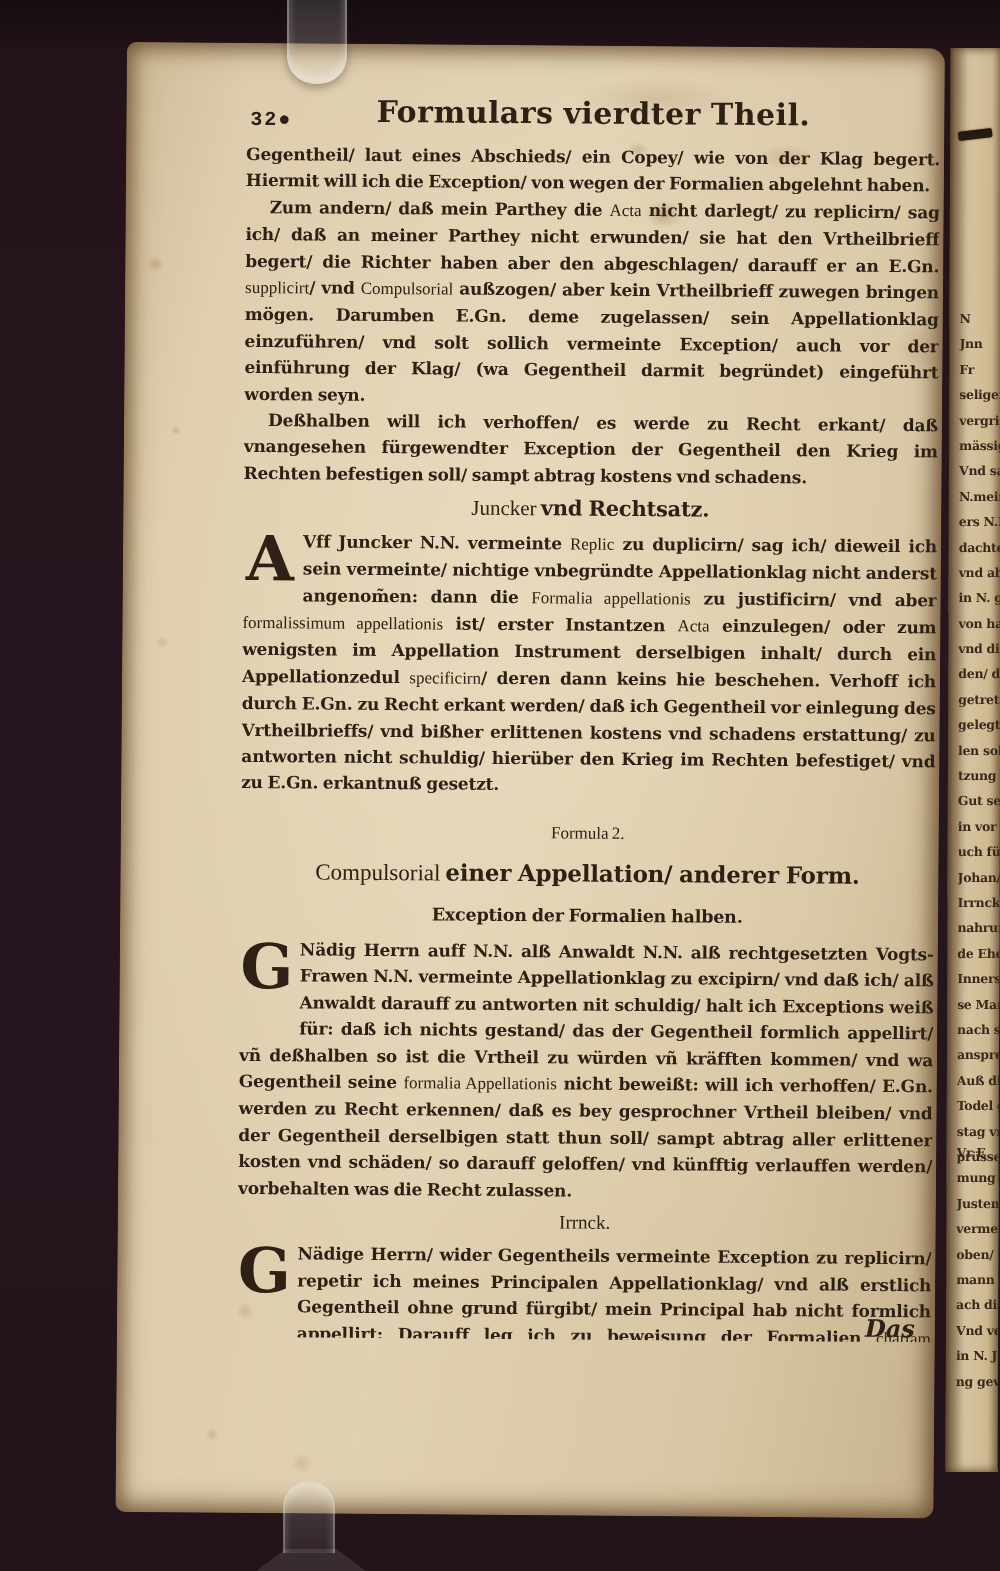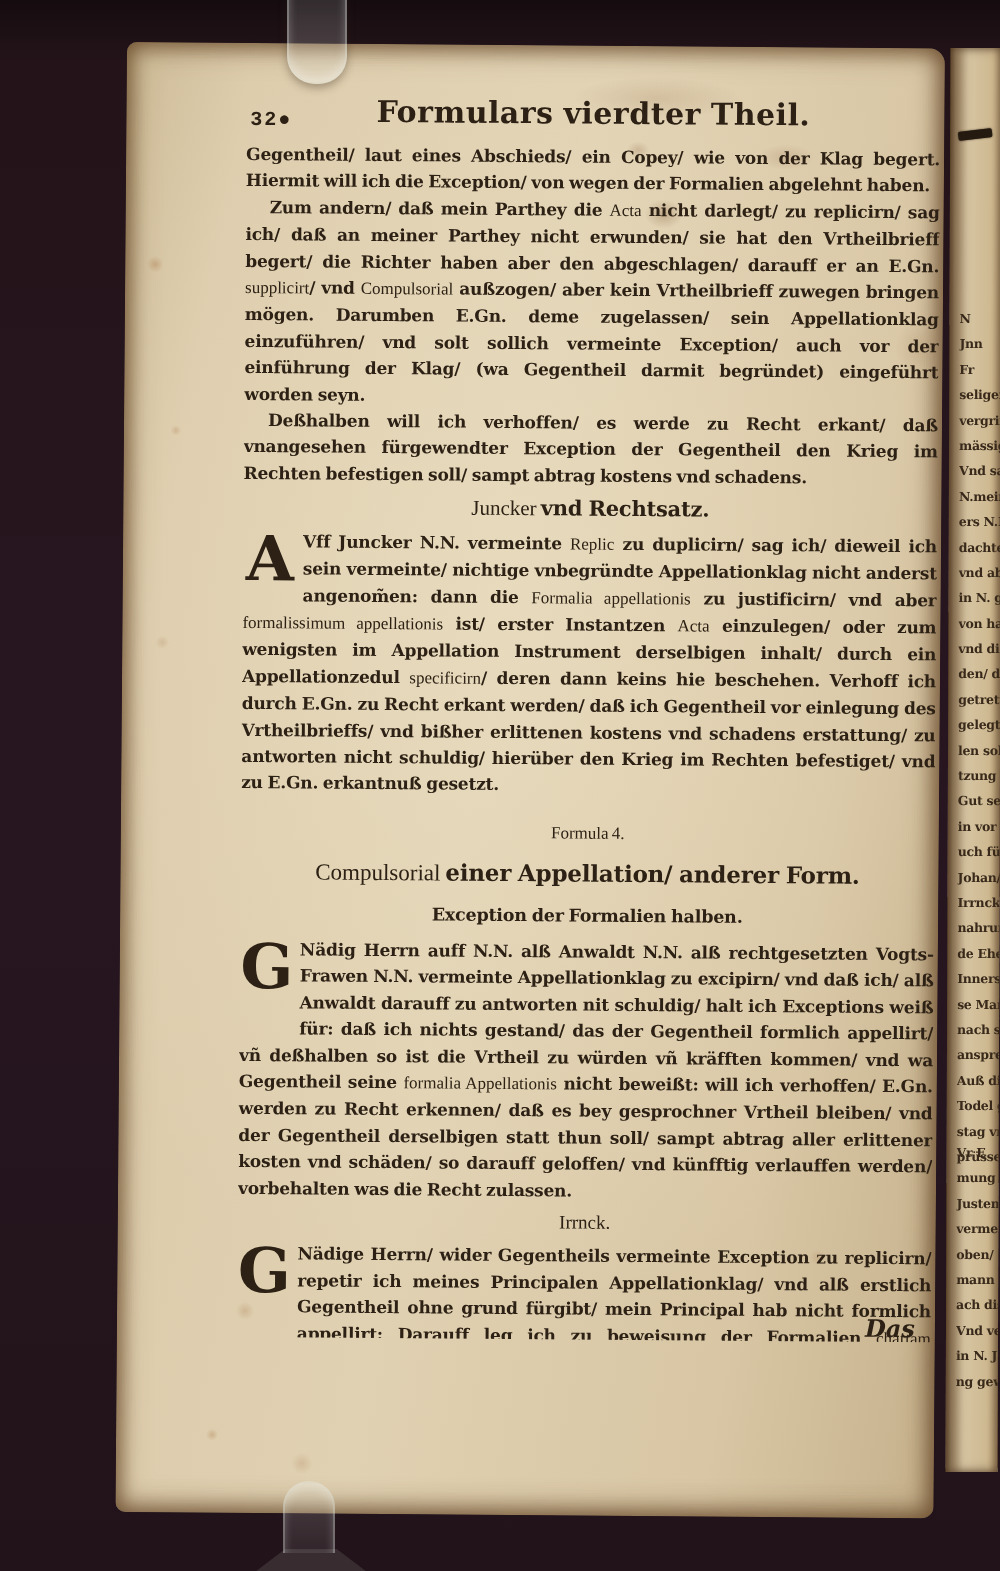--- a/index.html
+++ b/index.html
@@ -119,21 +119,21 @@
     <p class="para"><span>Gegentheil/ laut eines Abschieds/ ein Copey/ wie von der Klag begert. Hiermit will ich die Exception/ von wegen der Formalien abgelehnt haben.</span></p>
     <p class="para indent"><span>Zum andern/ daß mein Parthey die </span><span class="rom">Acta</span><span> nicht darlegt/ zu replicirn/ sag ich/ daß an meiner Parthey nicht erwunden/ sie hat den Vrtheilbrieff begert/ die Richter haben aber den abgeschlagen/ darauff er an E.Gn. </span><span class="rom">supplicirt</span><span>/ vnd </span><span class="rom">Compulsorial</span><span> außzogen/ aber kein Vrtheilbrieff zuwegen bringen mögen. Darumben E.Gn. deme zugelassen/ sein Appellationklag einzuführen/ vnd solt sollich vermeinte Exception/ auch vor der einführung der Klag/ (wa Gegentheil darmit begründet) eingeführt worden seyn.</span></p>
     <p class="para indent"><span>Deßhalben will ich verhoffen/ es werde zu Recht erkant/ daß vnangesehen fürgewendter Exception der Gegentheil den Krieg im Rechten befestigen soll/ sampt abtrag kostens vnd schadens.</span></p>
 
     <p class="para h-center h-duplica-rechtsatz"><span class="rom">Juncker </span><span>vnd Rechtsatz.</span></p>
 
     <p class="para">
       <span class="dropcap">A</span><span><span>Vff Juncker N.N. vermeinte </span><span class="rom">Replic</span><span> zu duplicirn/ sag ich/ dieweil ich sein vermeinte/ nichtige vnbegründte Appellationklag nicht anderst angenom̃en: dann die </span><span class="rom">Formalia appellationis</span><span> zu justificirn/ vnd aber </span><span class="rom">formalissimum appellationis</span><span> ist/ erster Instantzen </span><span class="rom">Acta</span><span> einzulegen/ oder zum wenigsten im Appellation Instrument derselbigen inhalt/ durch ein Appellationzedul </span><span class="rom">specificirn</span><span>/ deren dann keins hie beschehen. Verhoff ich durch E.Gn. zu Recht erkant werden/ daß ich Gegentheil vor einlegung des Vrtheilbrieffs/ vnd bißher erlittenen kostens vnd schadens erstattung/ zu antworten nicht schuldig/ hierüber den Krieg im Rechten befestiget/ vnd zu E.Gn. erkantnuß gesetzt.</span></span>
     </p>
 
-    <p class="para h-center h-formula"><span class="rom">Formula 4.</span></p>
+    <p class="para h-center h-formula"><span class="rom">Formula 2.</span></p>
     <p class="para h-center h-iustificatio"><span class="rom">Compulsorial </span><span>einer Appellation/ anderer Form.</span></p>
     <p class="para h-center h-exception"><span>Exception der Formalien halben.</span></p>
 
     <p class="para">
       <span class="dropcap">G</span><span><span>Nädig Herrn auff N.N. alß Anwaldt N.N. alß rechtgesetzten Vogts-Frawen N.N. vermeinte Appellationklag zu excipirn/ vnd daß ich/ alß Anwaldt darauff zu antworten nit schuldig/ halt ich Exceptions weiß für: daß ich nichts gestand/ das der Gegentheil formlich appellirt/ vñ deßhalben so ist die Vrtheil zu würden vñ kräfften kommen/ vnd wa Gegentheil seine </span><span class="rom">formalia Appellationis</span><span> nicht beweißt: will ich verhoffen/ E.Gn. werden zu Recht erkennen/ daß es bey gesprochner Vrtheil bleiben/ vnd der Gegentheil derselbigen statt thun soll/ sampt abtrag aller erlittener kosten vnd schäden/ so darauff geloffen/ vnd künfftig verlauffen werden/ vorbehalten was die Recht zulassen.</span></span>
     </p>
 
     <p class="para h-center h-replica"><span class="rom">Irrnck.</span></p>
 
     <p class="para">

